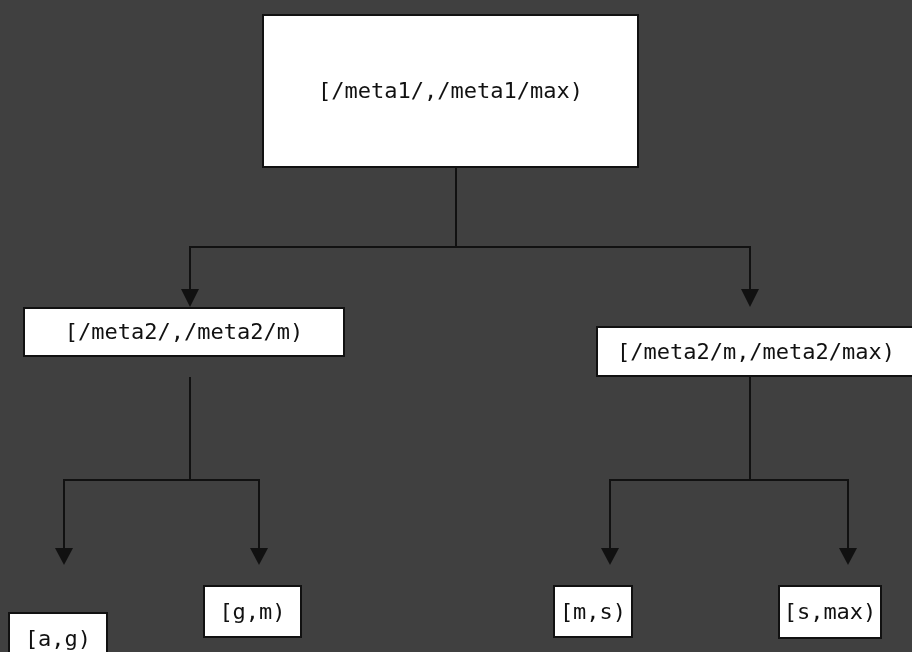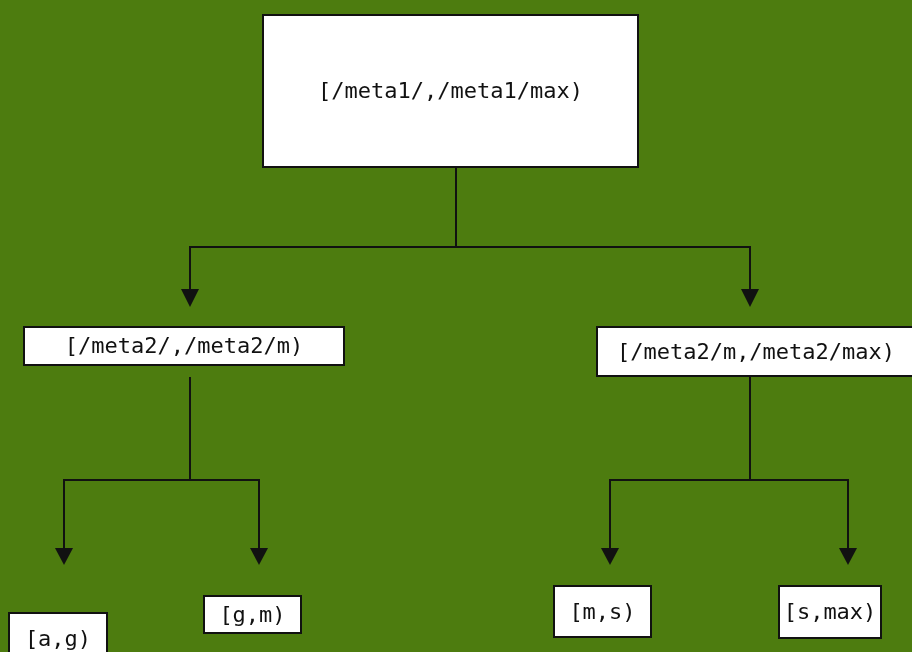--- a/index.html
+++ b/index.html
@@ -4,21 +4,21 @@
 <style>
   html, body {
     margin: 0;
     padding: 0;
     background: #ffffff;
   }
   .canvas {
     position: relative;
     width: 912px;
     height: 652px;
-    background: #4d7c0f;
+    background: #404040;
     font-family: "DejaVu Sans Mono", "Liberation Mono", monospace;
     overflow: hidden;
   }
   .connectors {
     position: absolute;
     left: 0;
     top: 0;
     width: 912px;
     height: 652px;
   }
@@ -32,25 +32,25 @@
     justify-content: center;
   }
   .node span {
     font-size: 22px;
     color: #111111;
     white-space: pre;
     line-height: 1;
   }
   
   .n-root  { left: 262px; top: 14px;  width: 377px; height: 154px; }
-  .n-l2a   { left: 23px;  top: 326px; width: 322px; height: 40px;  }
+  .n-l2a   { left: 23px;  top: 307px; width: 322px; height: 50px;  }
   .n-l2b   { left: 596px; top: 326px; width: 320px; height: 51px;  }
   .n-leaf1 { left: 8px;   top: 612px; width: 100px;  height: 53px;  }
-  .n-leaf2 { left: 203px; top: 585px; width: 99px;  height: 39px; margin-top: 10px;  }
-  .n-leaf3 { left: 553px; top: 585px; width: 99px;  height: 53px;  }
+  .n-leaf2 { left: 203px; top: 585px; width: 99px;  height: 53px;  }
+  .n-leaf3 { left: 553px; top: 585px; width: 80px;  height: 53px;  }
   .n-leaf4 { left: 778px; top: 585px; width: 104px; height: 54px;  }
 </style>
 </head>
 <body>
 
 <div class="canvas">
 
   <svg class="connectors" viewBox="0 0 912 652" xmlns="http://www.w3.org/2000/svg">
     <g stroke="#111111" stroke-width="2" fill="none">
 

